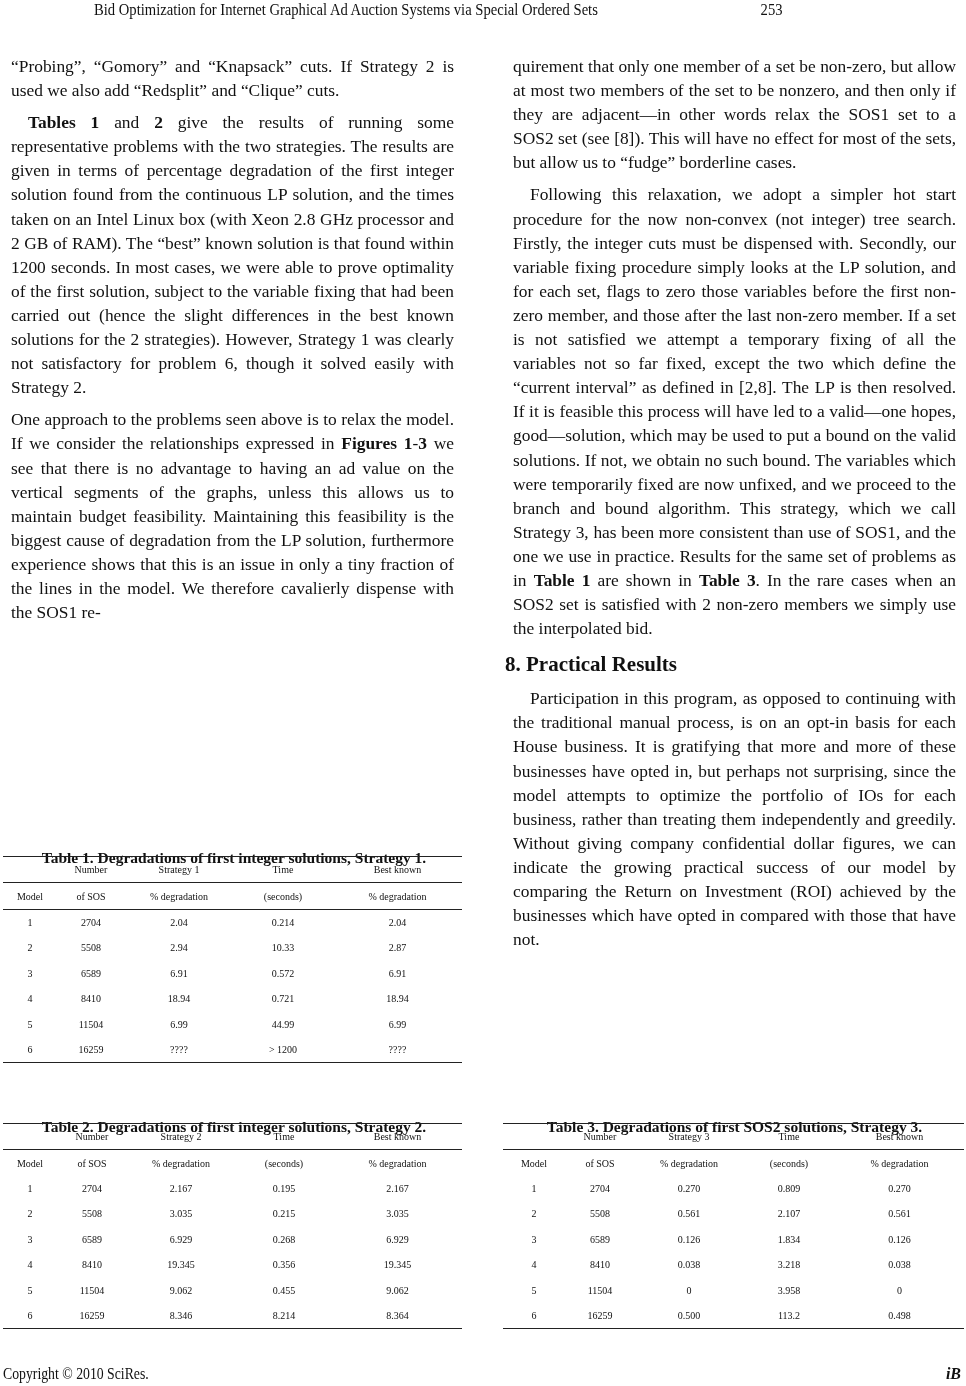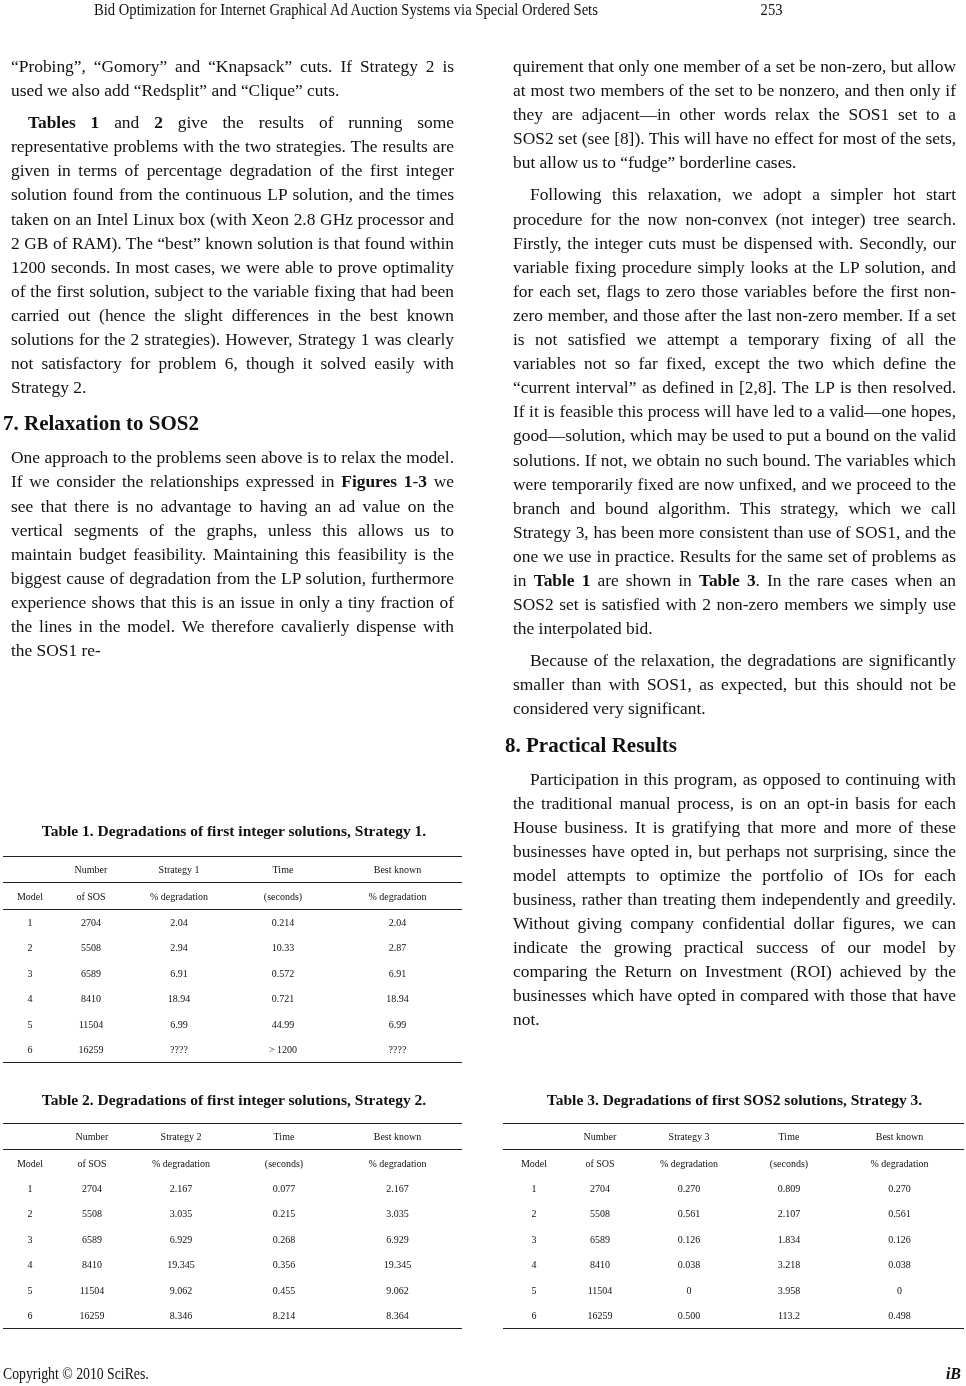--- a/index.html
+++ b/index.html
@@ -19,21 +19,21 @@
   .col-left { left: 3px; width: 459px; }
   .col-right { left: 505px; width: 459px; }
   .col p { margin: 8px; }
   .col p.indent { text-indent: 17px; }
   .col b { font-weight: bold; }
   .section-heading {
     font-size: 21px; font-weight: bold; line-height: 28px; margin: 10px 0 6px 0; text-align: left;
   }
 
   .caption {
-    position: absolute; font-weight: bold; font-size: 15.5px; white-space: nowrap; text-align: center;
+    position: absolute; font-weight: bold; font-size: 15.5px; white-space: nowrap; text-align: center; margin-top: 27px;
   }
   table.data {
     position: absolute; border-collapse: collapse; font-size: 10px;
   }
   table.data td, table.data th {
     font-weight: normal; text-align: center; padding: 0; height: 25.4px; white-space: nowrap;
   }
   table.data tr.hdr1 th { border-top: 1.5px solid #222; border-bottom: 1.5px solid #222; }
   table.data.t1 tr.hdr2 th { border-bottom: 1.5px solid #222; }
   table.data tr.last td { border-bottom: 1.5px solid #222; }
@@ -46,28 +46,26 @@
 <body>
 
 <div class="running-head">
   <span class="title">Bid Optimization for Internet Graphical Ad Auction Systems via Special Ordered Sets</span>
   <span class="pageno">253</span>
 </div>
 
 <div class="col col-left">
   <p>“Probing”, “Gomory” and “Knapsack” cuts. If Strategy 2 is used we also add “Redsplit” and “Clique” cuts.</p>
   <p class="indent"><b>Tables 1</b><span> and </span><b>2</b><span> give the results of running some representative problems with the two strategies. The results are given in terms of percentage degradation of the first integer solution found from the continuous LP solution, and the times taken on an Intel Linux box (with Xeon 2.8 GHz processor and 2 GB of RAM). The “best” known solution is that found within 1200 seconds. In most cases, we were able to prove optimality of the first solution, subject to the variable fixing that had been carried out (hence the slight differences in the best known solutions for the 2 strategies). However, Strategy 1 was clearly not satisfactory for problem 6, though it solved easily with Strategy 2.</span></p>
-  <div class="section-heading">7. Relaxation to SOS2</div>
   <p><span>One approach to the problems seen above is to relax the model. If we consider the relationships expressed in </span><b>Figures 1</b><span>-</span><b>3</b><span> we see that there is no advantage to having an ad value on the vertical segments of the graphs, unless this allows us to maintain budget feasibility. Maintaining this feasibility is the biggest cause of degradation from the LP solution, furthermore experience shows that this is an issue in only a tiny fraction of the lines in the model. We therefore cavalierly dispense with the SOS1 re-</span></p>
 </div>
 
 <div class="col col-right">
   <p>quirement that only one member of a set be non-zero, but allow at most two members of the set to be nonzero, and then only if they are adjacent—in other words relax the SOS1 set to a SOS2 set (see [8]). This will have no effect for most of the sets, but allow us to “fudge” borderline cases.</p>
   <p class="indent"><span>Following this relaxation, we adopt a simpler hot start procedure for the now non-convex (not integer) tree search. Firstly, the integer cuts must be dispensed with. Secondly, our variable fixing procedure simply looks at the LP solution, and for each set, flags to zero those variables before the first non-zero member, and those after the last non-zero member. If a set is not satisfied we attempt a temporary fixing of all the variables not so far fixed, except the two which define the “current interval” as defined in [2,8]. The LP is then resolved. If it is feasible this process will have led to a valid—one hopes, good—solution, which may be used to put a bound on the valid solutions. If not, we obtain no such bound. The variables which were temporarily fixed are now unfixed, and we proceed to the branch and bound algorithm. This strategy, which we call Strategy 3, has been more consistent than use of SOS1, and the one we use in practice. Results for the same set of problems as in </span><b>Table 1</b><span> are shown in </span><b>Table 3</b><span>. In the rare cases when an SOS2 set is satisfied with 2 non-zero members we simply use the interpolated bid.</span></p>
-  <p class="indent">Because of the relaxation, the degradations are significantly smaller than with SOS1, as expected, but this should not be considered very significant.</p>
   <div class="section-heading">8. Practical Results</div>
   <p class="indent">Participation in this program, as opposed to continuing with the traditional manual process, is on an opt-in basis for each House business. It is gratifying that more and more of these businesses have opted in, but perhaps not surprising, since the model attempts to optimize the portfolio of IOs for each business, rather than treating them independently and greedily. Without giving company confidential dollar figures, we can indicate the growing practical success of our model by comparing the Return on Investment (ROI) achieved by the businesses which have opted in compared with those that have not.</p>
 </div>
 
 <div class="caption" style="left:8px; top:822px; width:452px;">Table 1. Degradations of first integer solutions, Strategy 1.</div>
 <table class="data t1" style="left:3px; top:856px; width:459px;">
   <colgroup>
       <col style="width:54px">
       <col style="width:68px">
       <col style="width:108px">
@@ -155,21 +153,21 @@
     <th>Model</th>
         <th>of SOS</th>
         <th>% degradation</th>
         <th>(seconds)</th>
         <th>% degradation</th>
   </tr>
   <tr>
         <td>1</td>
         <td>2704</td>
         <td>2.167</td>
-        <td>0.077</td>
+        <td>0.195</td>
         <td>2.167</td>
       </tr>
   <tr>
         <td>2</td>
         <td>5508</td>
         <td>3.035</td>
         <td>0.215</td>
         <td>3.035</td>
       </tr>
   <tr>

